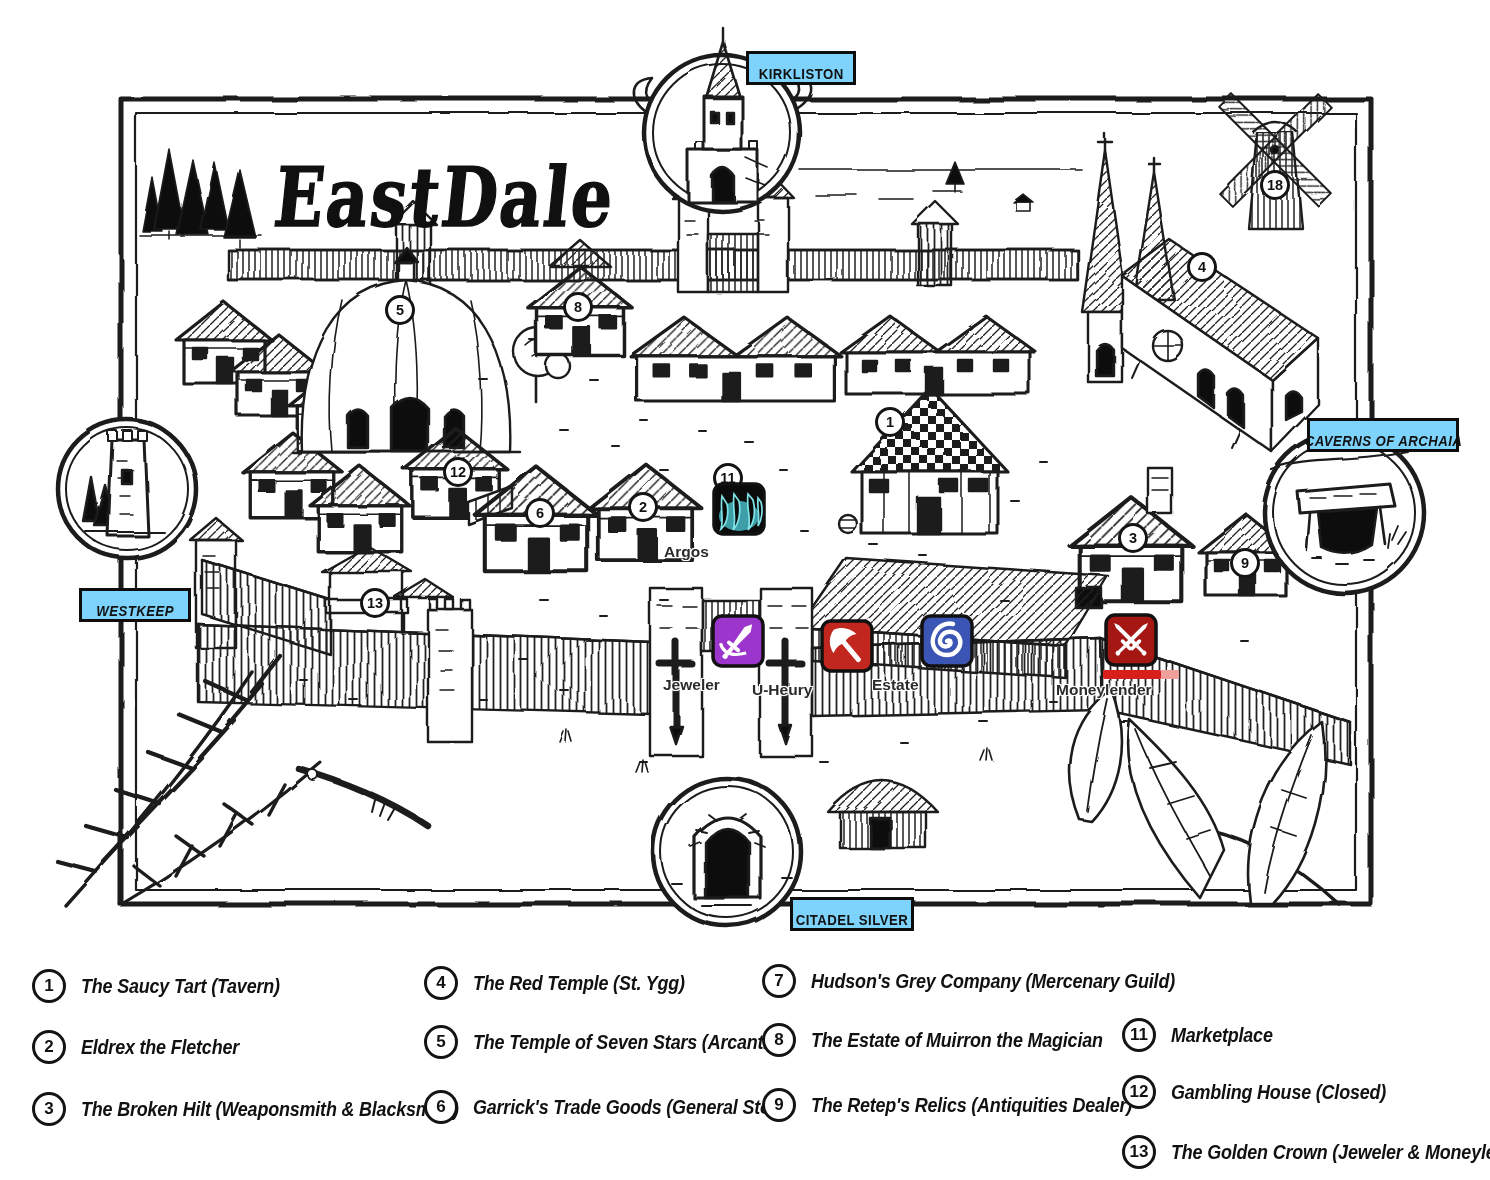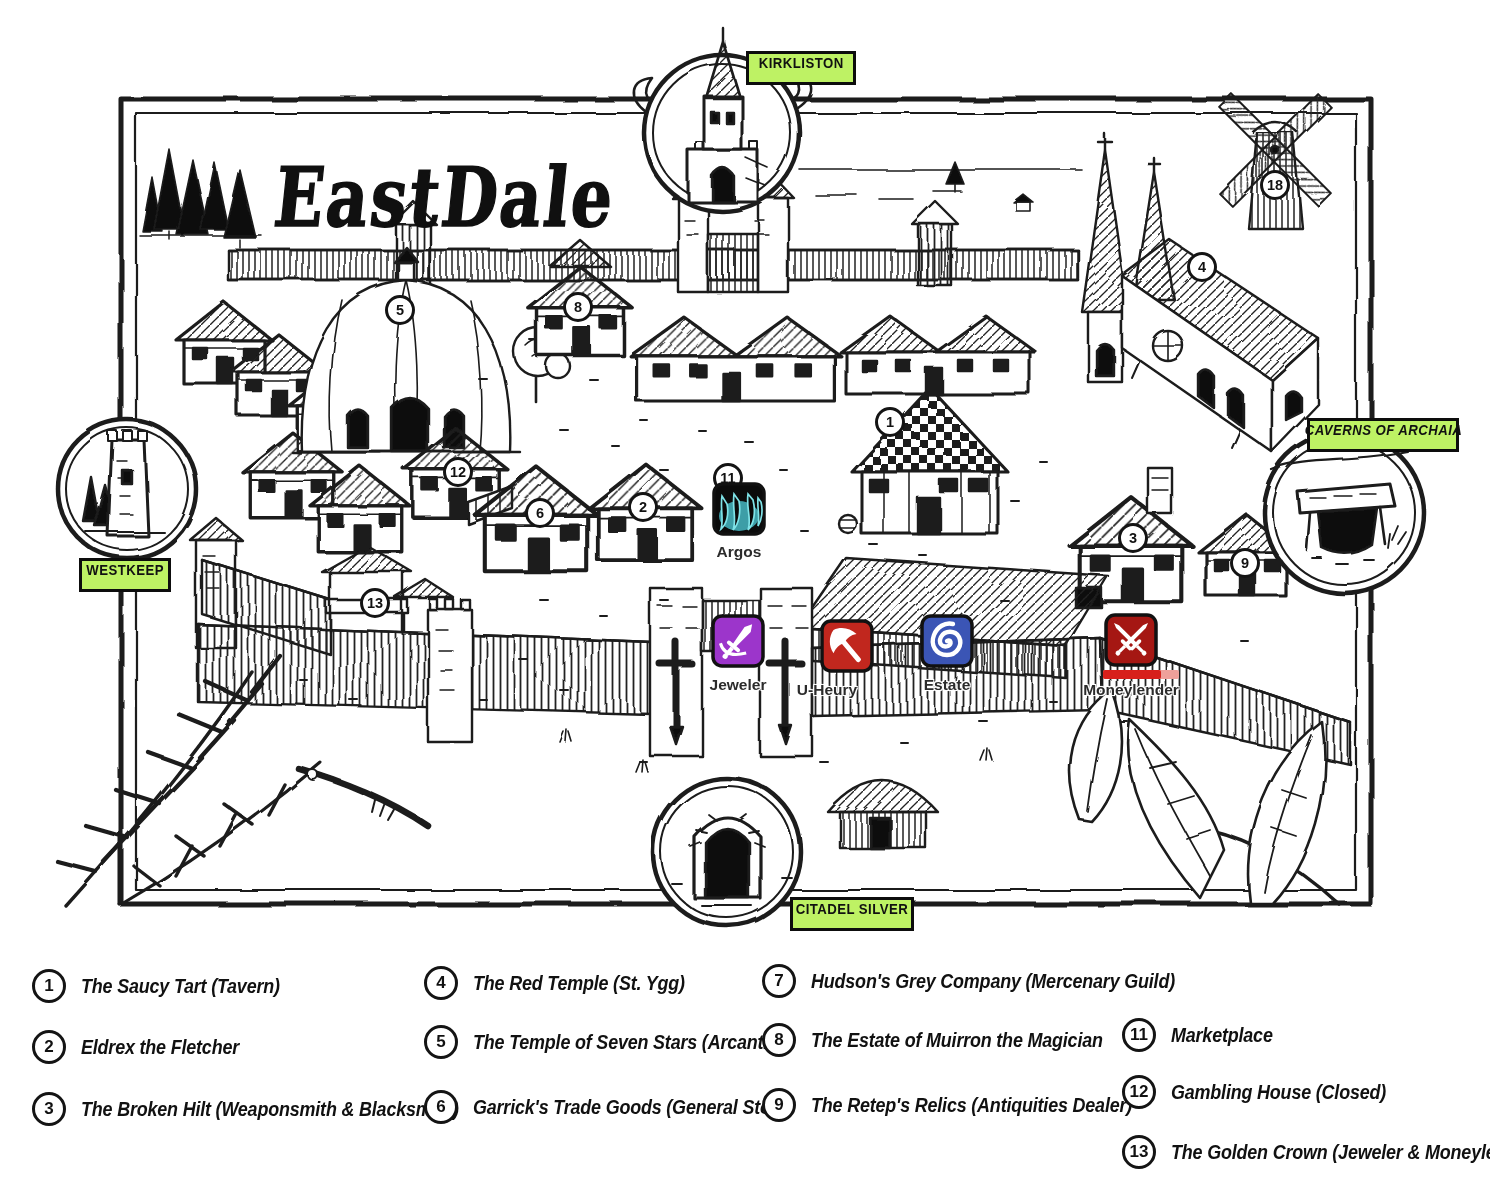--- a/index.html
+++ b/index.html
@@ -1,35 +1,35 @@
 <!DOCTYPE html>
 <html><head>
 <meta charset="utf-8">
 <style>
   html,body{margin:0;padding:0;background:#fff;}
   #stage{position:relative;width:1490px;height:1180px;background:#fff;overflow:hidden;
          font-family:"Liberation Sans",sans-serif;color:#111;}
   #mapsvg{position:absolute;left:0;top:0;z-index:1;}
 
   
-  .map-label{position:absolute;z-index:6;background:#bef264;border:3.5px solid #0d0d0d;
-             height:34px;box-sizing:border-box;display:flex;align-items:flex-start;justify-content:center;
+  .map-label{position:absolute;z-index:6;background:#7dd3fc;border:3.5px solid #0d0d0d;
+             height:34px;box-sizing:border-box;display:flex;align-items:flex-end;justify-content:center;
              font-weight:700;font-size:15px;letter-spacing:.5px;white-space:nowrap;}
   .map-label span{display:inline-block;transform:scaleX(.88);transform-origin:center;}
 
   
   .marker{position:absolute;z-index:3;width:30px;height:30px;border-radius:50%;
           background:#fff;border:3px solid #141414;box-sizing:border-box;
           display:flex;align-items:center;justify-content:center;
           font-weight:800;font-size:14.5px;color:#111;}
 
   
   .token{position:absolute;z-index:4;width:54px;height:54px;}
   .token svg{width:100%;height:100%;display:block;}
-  .token-label{position:absolute;z-index:5;width:150px;text-align:center;
+  .token-label{position:absolute;z-index:5;width:150px;
                font-weight:700;font-size:15.5px;color:#2b2b2b;
                text-shadow:-1px -1px 0 #fff,1px -1px 0 #fff,-1px 1px 0 #fff,1px 1px 0 #fff,0 0 3px #fff;}
   .health{position:absolute;z-index:5;}
 
   
   .legend-item{position:absolute;display:flex;align-items:center;gap:15px;z-index:2;}
   .legend-num{flex:0 0 auto;width:34px;height:34px;border-radius:50%;background:#fff;
               border:3px solid #141414;box-sizing:border-box;display:flex;align-items:center;
               justify-content:center;font-weight:800;font-size:17px;font-style:normal;}
   .legend-text{display:inline-block;font-weight:700;font-style:italic;font-size:19.5px;
@@ -343,21 +343,21 @@
   </g>
 
   <g transform="translate(272,226) skewX(-6)">
     <text x="0" y="0" textLength="340" lengthAdjust="spacingAndGlyphs" style="font-family:'DejaVu Serif',serif;font-weight:bold;font-size:82px;fill:#101010;stroke:#101010;stroke-width:1.6px;letter-spacing:3px;">EastDale</text>
   </g>
 </svg>
 
 <div class="map-label" style="left:746px;top:51px;width:110px;">
       <span>KIRKLISTON</span>
     </div>
-<div class="map-label" style="left:79px;top:558px;width:92px;">
+<div class="map-label" style="left:79px;top:588px;width:112px;font-style:italic;">
       <span>WESTKEEP</span>
     </div>
 <div class="map-label" style="left:1307px;top:418px;width:152px;font-style:italic;">
       <span>CAVERNS OF ARCHAIA</span>
     </div>
 <div class="map-label" style="left:790px;top:897px;width:124px;">
       <span>CITADEL SILVER</span>
     </div>
 
 <div class="marker" style="left:875px;top:407px;">1</div>

